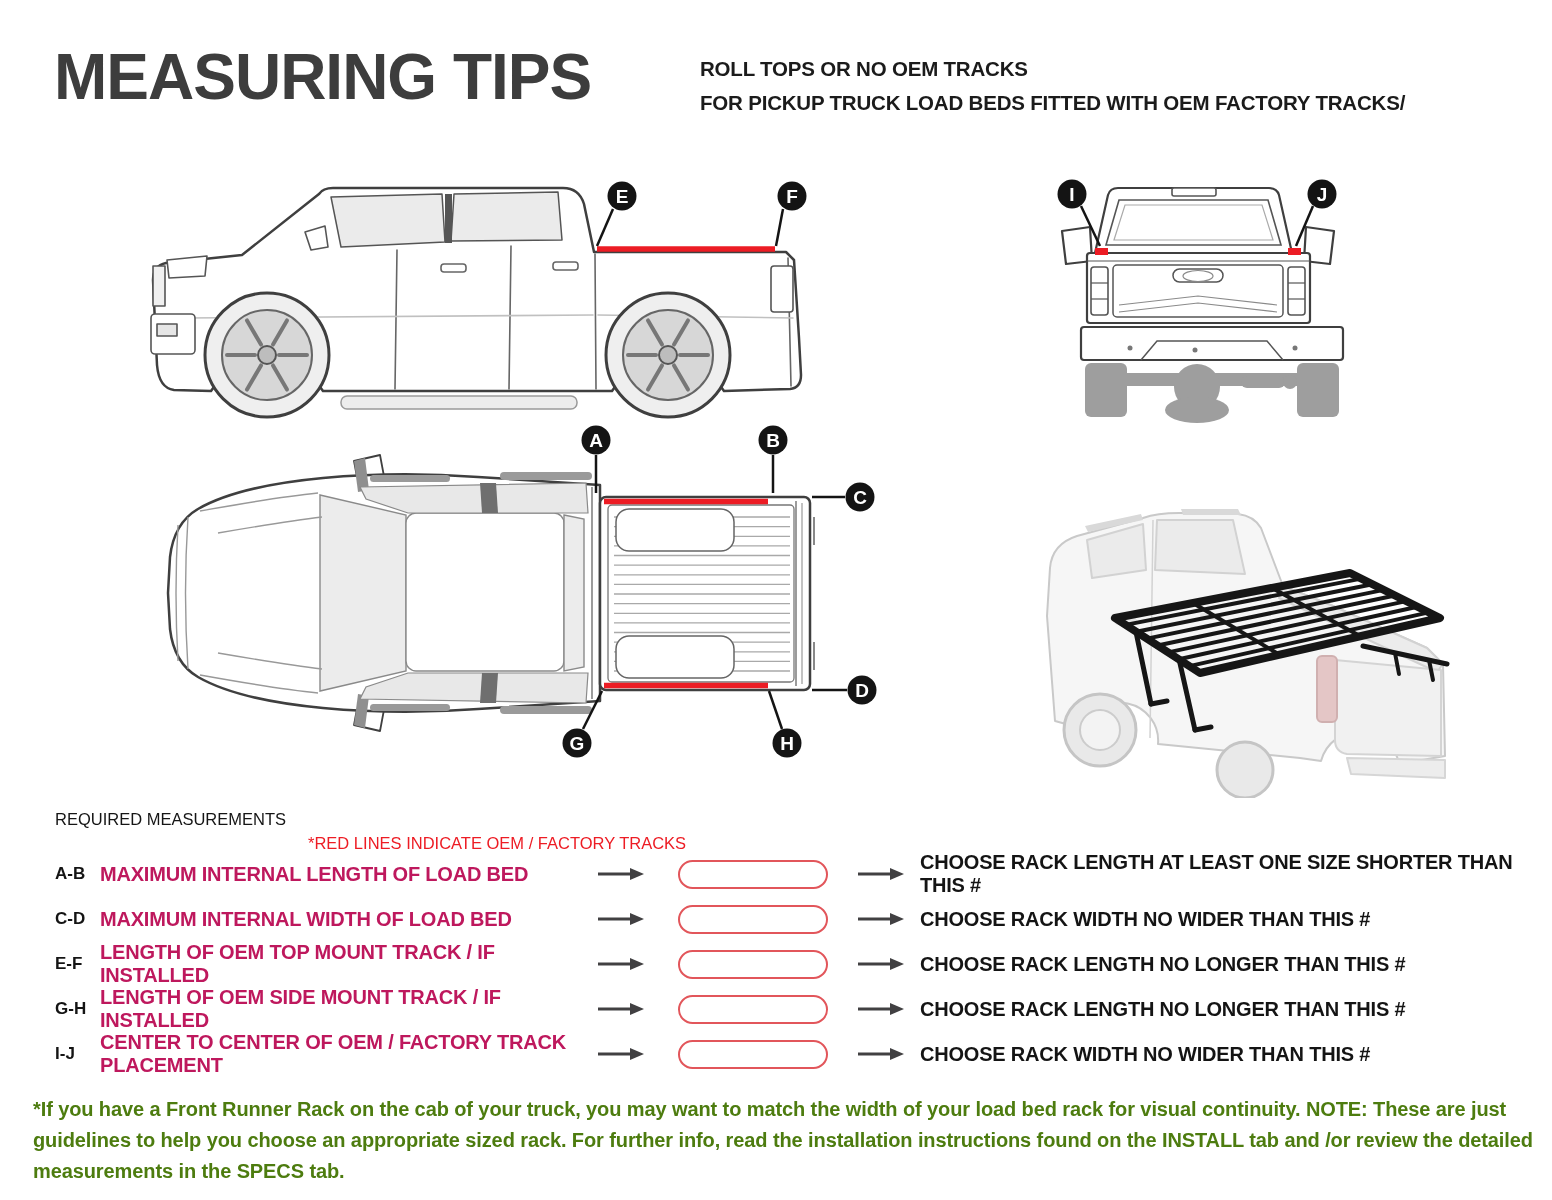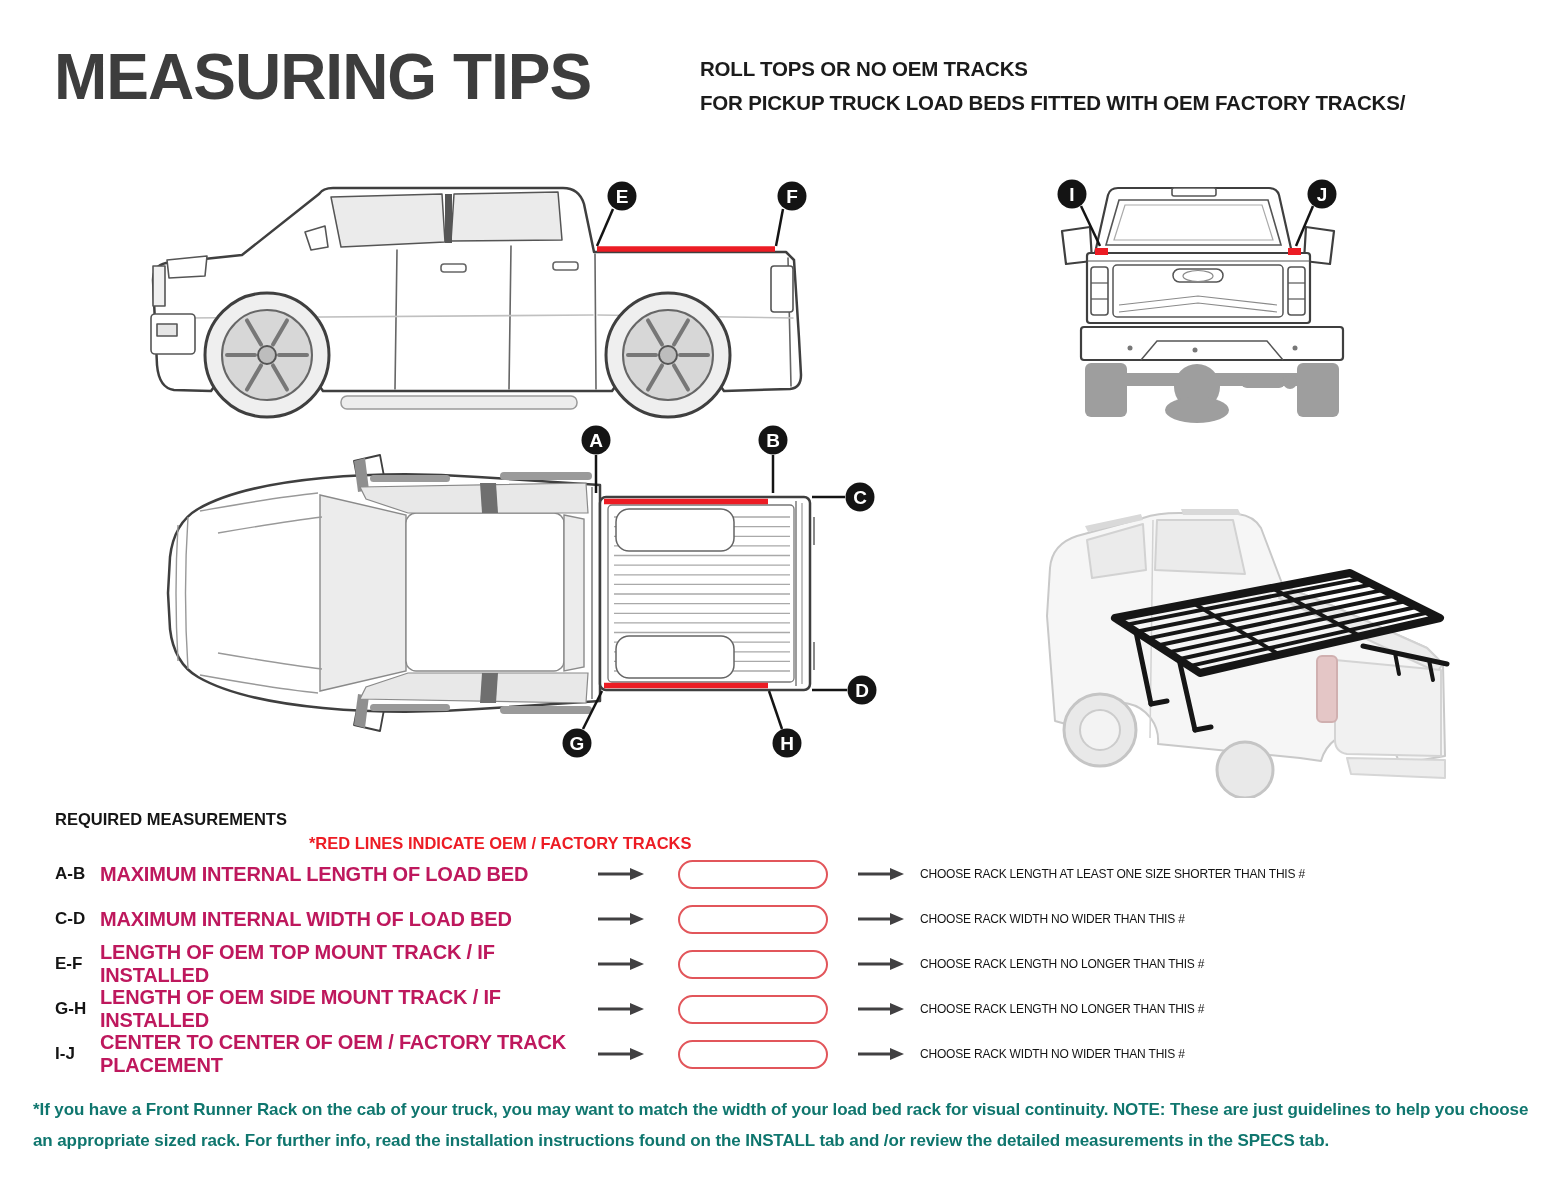--- a/index.html
+++ b/index.html
@@ -3,34 +3,34 @@
 <meta charset="utf-8">
 <style>
   html,body{margin:0;padding:0;background:#fff;}
   #canvas{position:relative;width:1552px;height:1200px;background:#ffffff;
           font-family:"Liberation Sans", sans-serif;overflow:hidden;color:#151515;border-radius:12px;}
   .abs{position:absolute;}
   .title{left:54px;top:40px;font-size:64px;font-weight:800;color:#3d3d3d;
          letter-spacing:-1px;white-space:nowrap;}
   .subtitle{left:700px;top:52px;font-size:20.5px;font-weight:700;color:#1b1b1b;
             line-height:34px;letter-spacing:-0.2px;}
-  .mhead{left:55px;top:810px;display:flex;gap:22px;font-size:16.5px;font-weight:700;}
+  .mhead{left:55px;top:810px;display:flex;gap:22px;font-size:16.5px;font-weight:400;}
   .mhead .note{color:#ed1c24;margin-top:24px;}
   .mrow{position:absolute;left:55px;width:1470px;height:36px;display:flex;align-items:center;justify-content:center;}
   .mrange{width:45px;font-size:17px;font-weight:700;color:#141414;}
   .mdesc{width:498px;font-size:20px;font-weight:700;color:#be185d;letter-spacing:-0.2px;}
   .marrow1{width:80px;}
   .mpillc{width:180px;}
   .marrow2{width:62px;}
-  .mguide{flex:1;font-size:12px;font-weight:400;color:#141414;letter-spacing:-0.2px;}
+  .mguide{flex:1;font-size:20px;font-weight:700;color:#141414;letter-spacing:-0.2px;}
   .pill{width:150px;height:29px;border:2px solid #e2565b;border-radius:17px;
         background:#fff;outline:none;padding:0 12px;font-size:15px;
         font-family:"Liberation Sans", sans-serif;box-sizing:border-box;display:block;}
-  .footnote{left:33px;top:1094px;width:1505px;font-size:17px;font-weight:700;
-            line-height:31px;color:#0f766e;letter-spacing:-0.1px;}
+  .footnote{left:33px;top:1094px;width:1505px;font-size:20px;font-weight:700;
+            line-height:31px;color:#4d7c0f;letter-spacing:-0.1px;}
   .marker circle{fill:#141414;}
   .marker text{fill:#ffffff;font-size:19px;font-weight:700;text-anchor:middle;
                font-family:"Liberation Sans", sans-serif;}
   svg{display:block;}
 </style>
 </head>
 <body>
 
 <div id="canvas">
 

